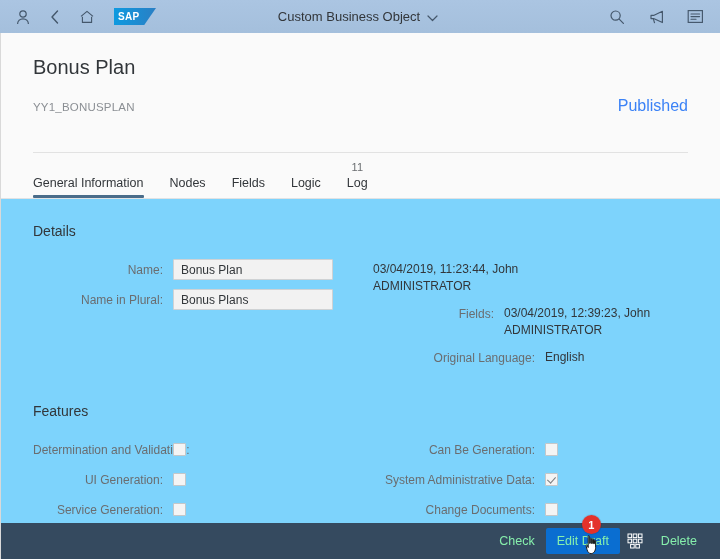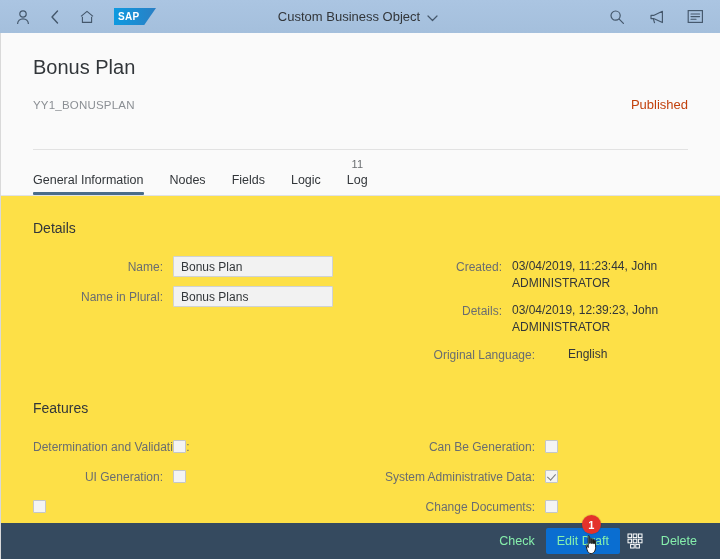--- a/index.html
+++ b/index.html
@@ -109,22 +109,22 @@
     align-items: baseline;
     justify-content: space-between;
     padding-bottom: 0;
   }
   .obj-subtitle {
     font-size: 11.5px;
     color: #8b8f94;
     letter-spacing: 0.2px;
   }
   .obj-status {
-    font-size: 13px;
-    color: #c2410c;
+    font-size: 16px;
+    color: #3b82f6;
   }
 
   .header-sep {
     height: 1px;
     background: #e2e2e2;
     margin: 37px 0 0 0;
   }
 
   
   .tabbar {
@@ -167,22 +167,22 @@
     left: 0; right: 10px; bottom: 0;
     height: 3px;
     background: #4a6c8a;
     border-radius: 1px;
   }
   .tab:first-child.active::after { left: 0; right: 12px; }
 
   
   .content {
     flex: 1 1 auto;
-    background: #fde047;
-    padding: 24px 28px 0 32px;
+    background: #7dd3fc;
+    padding: 24px 36px 0 32px;
     overflow: hidden;
   }
   .section-title {
     font-size: 14px;
     color: #32363a;
     margin: 0 0 20px 0;
     font-weight: normal;
   }
   .form-grid {
     display: grid;
@@ -416,47 +416,47 @@
             <span class="form-label">Name:</span>
             <input class="input-ro" readonly="" value="Bonus Plan" style="">
           </div>
           <div class="form-row">
             <span class="form-label">Name in Plural:</span>
             <input class="input-ro" readonly="" value="Bonus Plans" style="">
           </div>
         </div>
         <div>
           <div class="form-row">
-            <span class="form-label wide">Created:</span>
             <span class="form-value">03/04/2019, 11:23:44, John ADMINISTRATOR</span>
           </div>
           <div class="form-row" style="margin-top:6px;">
-            <span class="form-label wide">Details:</span>
+            <span class="form-label wide">Fields:</span>
             <span class="form-value">03/04/2019, 12:39:23, John ADMINISTRATOR</span>
           </div>
-          <div class="form-row" style="margin-top:6px;gap:23px;">
+          <div class="form-row" style="margin-top:6px;">
             <span class="form-label wide">Original Language:</span>
             <span class="form-value">English</span>
           </div>
         </div>
       </div>
 
       <div class="features-block">
         <h2 class="section-title">Features</h2>
         <div class="form-grid">
           <div>
             <div class="form-row">
               <span class="form-label">Determination and Validation:</span>
               <span class="checkbox"></span>
             </div>
             <div class="form-row">
               <span class="form-label">UI Generation:</span>
               <span class="checkbox"></span>
             </div>
             <div class="form-row">
+              <span class="form-label">Service Generation:</span>
               <span class="checkbox"></span>
             </div>
           </div>
           <div>
             <div class="form-row">
               <span class="form-label wide">Can Be Generation:</span>
               <span class="checkbox"></span>
             </div>
             <div class="form-row">
               <span class="form-label wide">System Administrative Data:</span>

